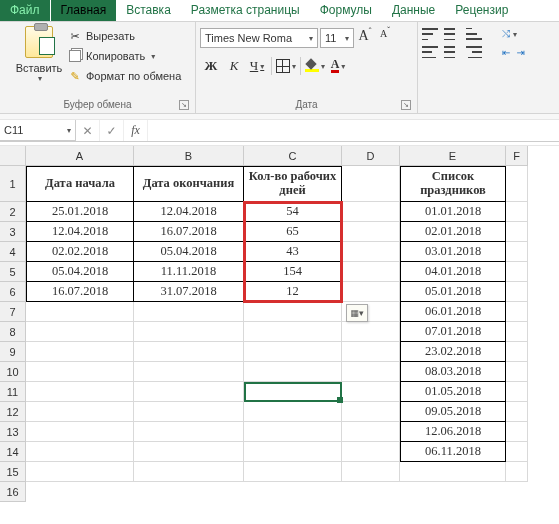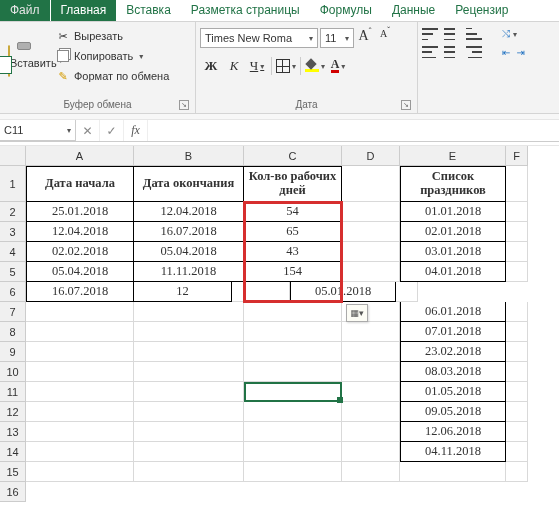--- a/index.html
+++ b/index.html
@@ -21,25 +21,25 @@
     border-bottom: 1px solid #d4d4d4;
   }
   .tab {
     padding: 3px 10px 0 10px;
     font-size: 12px;
     color: #217346;
     cursor: pointer;
   }
   .tab.active {
     background: #217346;
-    color: #ffffff;
+    color: #000000;
   }
   .tab.file {
     background: #217346;
-    color: #e5e5e5;
+    color: #86efac;
     border-right: 1px solid #fff;
   }
   
   .ribbon {
     display: flex;
     height: 92px;
     background: #f3f3f3;
     border-bottom: 1px solid #d4d4d4;
   }
   .ribbon-group {
@@ -67,24 +67,25 @@
     width: 10px;
     height: 10px;
     border: 1px solid #999;
     font-size: 7px;
     line-height: 7px;
     text-align: center;
     color: #666;
   }
   .paste-btn {
     display: flex;
-    flex-direction: row;
+    flex-direction: column;
     align-items: center;
     padding: 2px 4px;
     width: 46px;
+    margin-left: 12px;
   }
   .paste-icon {
     width: 28px; height: 32px;
     background: linear-gradient(#fffbe6,#ffe89a);
     border: 1px solid #caa93c;
     border-radius: 2px;
     position: relative;
   }
   .paste-icon::before {
     content:"";
@@ -484,20 +485,21 @@
     <div class="data-row">
       <div class="cell wA bl bb br">05.04.2018</div>
       <div class="cell wB bb br">11.11.2018</div>
       <div class="cell wC bb br">154</div>
       <div class="cell wD"></div>
       <div class="cell wE bl bb br">04.01.2018</div>
       <div class="cell wF"></div>
     </div>
     <div class="data-row">
       <div class="cell wA bl bb br">16.07.2018</div>
+      <div class="cell wB bb br">31.07.2018</div>
       <div class="cell wC bb br">12</div>
       <div class="cell wD"></div>
       <div class="cell wE bl bb br">05.01.2018</div>
       <div class="cell wF"></div>
     </div>
 
     <div class="data-row">
       <div class="cell wA"></div>
           <div class="cell wB"></div>
           <div class="cell wC"></div>
@@ -551,21 +553,21 @@
           <div class="cell wC"></div>
           <div class="cell wD"></div>
       <div class="cell wE bl bb br">12.06.2018</div>
           <div class="cell wF"></div>
     </div>
     <div class="data-row">
       <div class="cell wA"></div>
           <div class="cell wB"></div>
           <div class="cell wC"></div>
           <div class="cell wD"></div>
-      <div class="cell wE bl bb br">04.11.2018</div>
+      <div class="cell wE bl bb br">06.11.2018</div>
           <div class="cell wF"></div>
     </div>
     <div class="data-row">
       <div class="cell wA"></div>
           <div class="cell wB"></div>
           <div class="cell wC"></div>
           <div class="cell wD"></div>
       <div class="cell wE"></div>
           <div class="cell wF"></div>
     </div>

